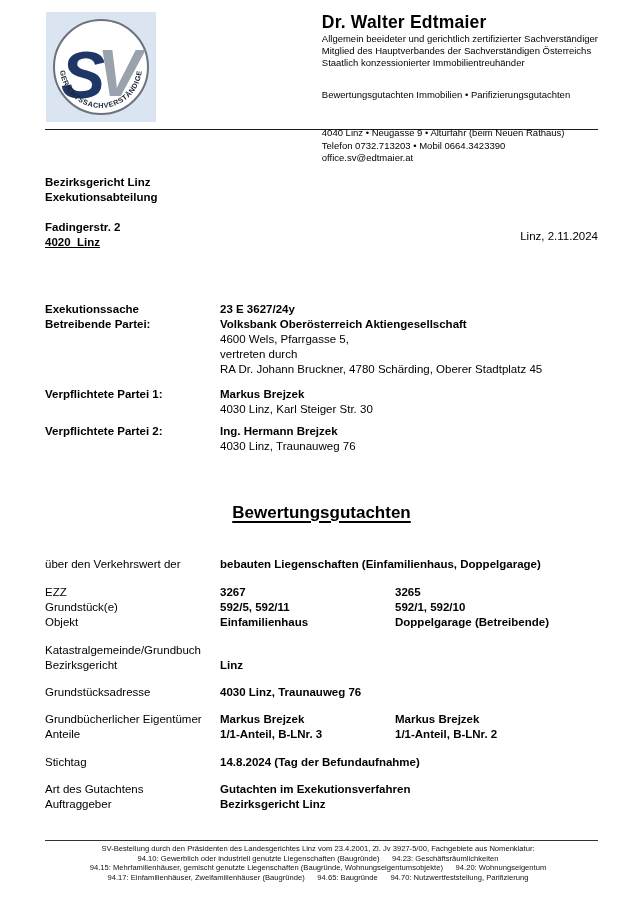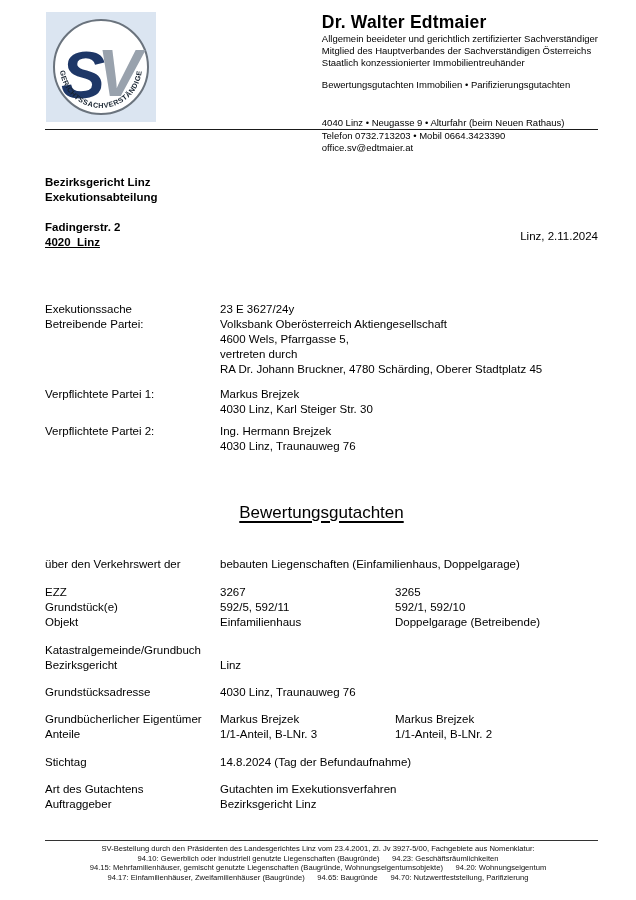--- a/index.html
+++ b/index.html
@@ -5,45 +5,45 @@
   * { box-sizing: border-box; }
   html, body { margin: 0; padding: 0; }
   body {
     width: 636px; height: 900px;
     background: #ffffff;
     font-family: "Liberation Sans", sans-serif;
     color: #000;
     position: relative;
     overflow: hidden;
   }
-  .bold { font-weight: normal; }
+  .bold { font-weight: bold; }
 
   
   .logo { position: absolute; left: 46px; top: 12px; }
   .header-right { position: absolute; top: 12px; right: 38px; text-align: left; }
   .name { font-size: 17.5px; font-weight: bold; line-height: 21px; letter-spacing: 0.2px; }
   .subline { font-size: 9.5px; line-height: 12px; }
-  .services { font-size: 9.5px; line-height: 12px; margin-top: 10px; }
+  .services { font-size: 9.5px; line-height: 12px; margin-top: 20px; }
   .contact-line { font-size: 9.5px; line-height: 12.5px; }
   .contact { margin-top: 26px; }
   .rule-top { position: absolute; top: 129px; left: 45px; width: 553px; border-top: 1.6px solid #1a1a1a; }
 
   
   .recipient { position: absolute; top: 175px; left: 45px; font-size: 11.5px; line-height: 15px; font-weight: bold; }
   .recipient .gap { height: 15px; }
   .underlined { text-decoration: underline; }
   .dateline { position: absolute; top: 230px; right: 38px; font-size: 11.5px; }
 
   
   .content { position: absolute; top: 302px; left: 45px; width: 553px; font-size: 11.5px; line-height: 15px; }
   .row { display: grid; grid-template-columns: 175px 175px auto; }
   .row > .span2 { grid-column: 2 / 4; }
   .sec-vp1 { margin-top: 10px; }
   .sec-vp2 { margin-top: 7px; }
-  .doc-title { margin-top: 48px; text-align: center; font-size: 17px; font-weight: normal; line-height: 22px; }
+  .doc-title { margin-top: 48px; text-align: center; font-size: 17px; font-weight: bold; line-height: 22px; }
   .doc-title span { text-decoration: underline; text-decoration-thickness: 1.8px; text-underline-offset: 3px; }
   .sec-subject { margin-top: 33px; }
   .sec-table { margin-top: 13px; }
   .sec-kg { margin-top: 13px; }
   .sec-addr { margin-top: 12px; }
   .sec-owner { margin-top: 12px; }
   .sec-stichtag { margin-top: 13px; }
   .sec-art { margin-top: 12px; }
 
   

